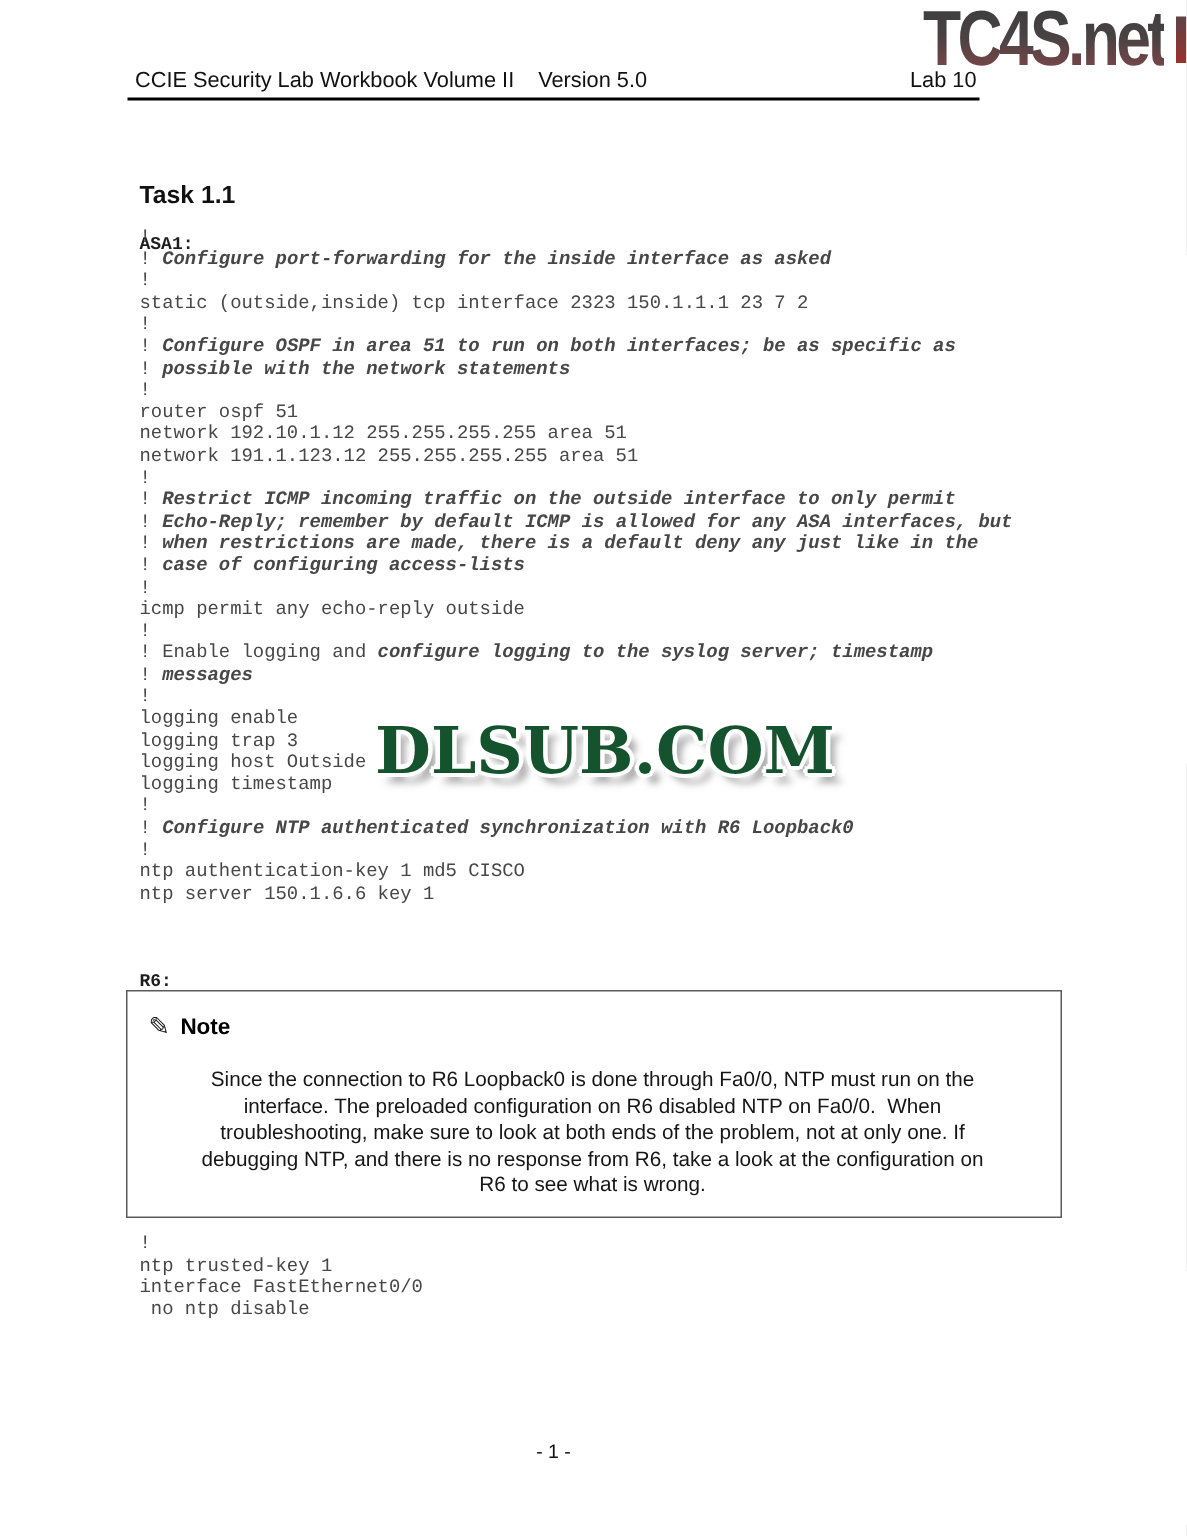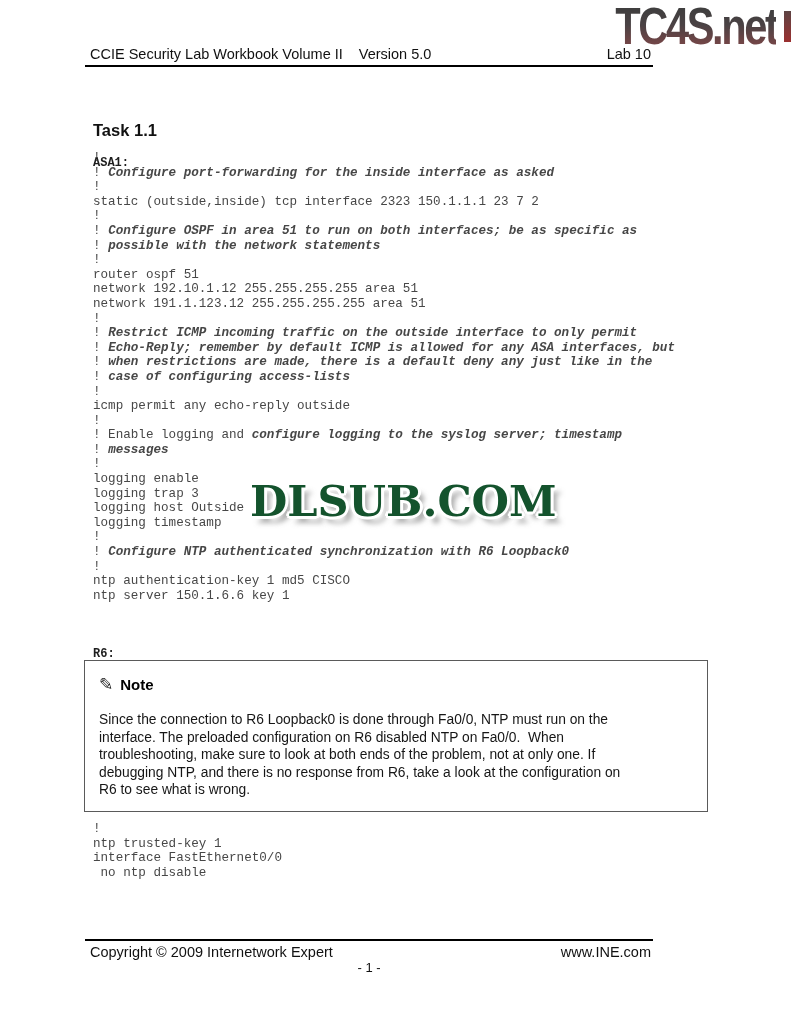--- a/index.html
+++ b/index.html
@@ -48,21 +48,21 @@
       -3px 0 0 #fff, 3px 0 0 #fff, 0 -3px 0 #fff, 0 3px 0 #fff,
       6px 7px 5px rgba(110,110,110,0.55);
   }
   
   .note-box{
     position:absolute;top:660px;left:84px;width:624px;box-sizing:border-box;
     border:1px solid #5a5a5a;background:#fff;padding:13px 16px 12px 14px;
   }
   .note-head{display:flex;align-items:center;font-size:15px;font-weight:bold;color:#000;}
   .note-pen{font-weight:normal;font-size:17px;margin-right:7px;color:#222;}
-  .note-body{margin-top:16px;font-size:13.8px;line-height:17.6px;color:#161616;white-space:pre;}
+  .note-body{margin-top:16px;font-size:13.8px;line-height:17.6px;color:#161616;white-space:pre;text-align:center;}
   
   .footer{
     position:absolute;top:939px;left:85px;width:568px;box-sizing:border-box;
     border-top:2px solid #000;padding:3px 2px 0 5px;font-size:14.5px;
     display:flex;justify-content:space-between;
   }
   .page-num{position:absolute;top:960px;left:85px;width:568px;text-align:center;font-size:13px;}
   
   .bottom-logo{
     position:absolute;top:1023px;right:10px;font-size:32px;line-height:1.1;font-weight:bold;
@@ -104,22 +104,18 @@
     </div>
     <div class="note-body">Since the connection to R6 Loopback0 is done through Fa0/0, NTP must run on the
 interface. The preloaded configuration on R6 disabled NTP on Fa0/0.  When
 troubleshooting, make sure to look at both ends of the problem, not at only one. If
 debugging NTP, and there is no response from R6, take a look at the configuration on
 R6 to see what is wrong.</div>
   </div>
 
   <div class="config config-r6"><div><span>!</span></div><div><span>ntp trusted-key 1</span></div><div><span>interface FastEthernet0/0</span></div><div><span> no ntp disable</span></div></div>
 
-  <div class="footer">
-    <span>Copyright © 2009 Internetwork Expert</span>
-    <span>www.INE.com</span>
-  </div>
 
   <div class="page-num">- 1 -</div>
 
   <div class="bottom-logo">TradersXtreme.com</div>
 
 </div>
 
 </body></html>

